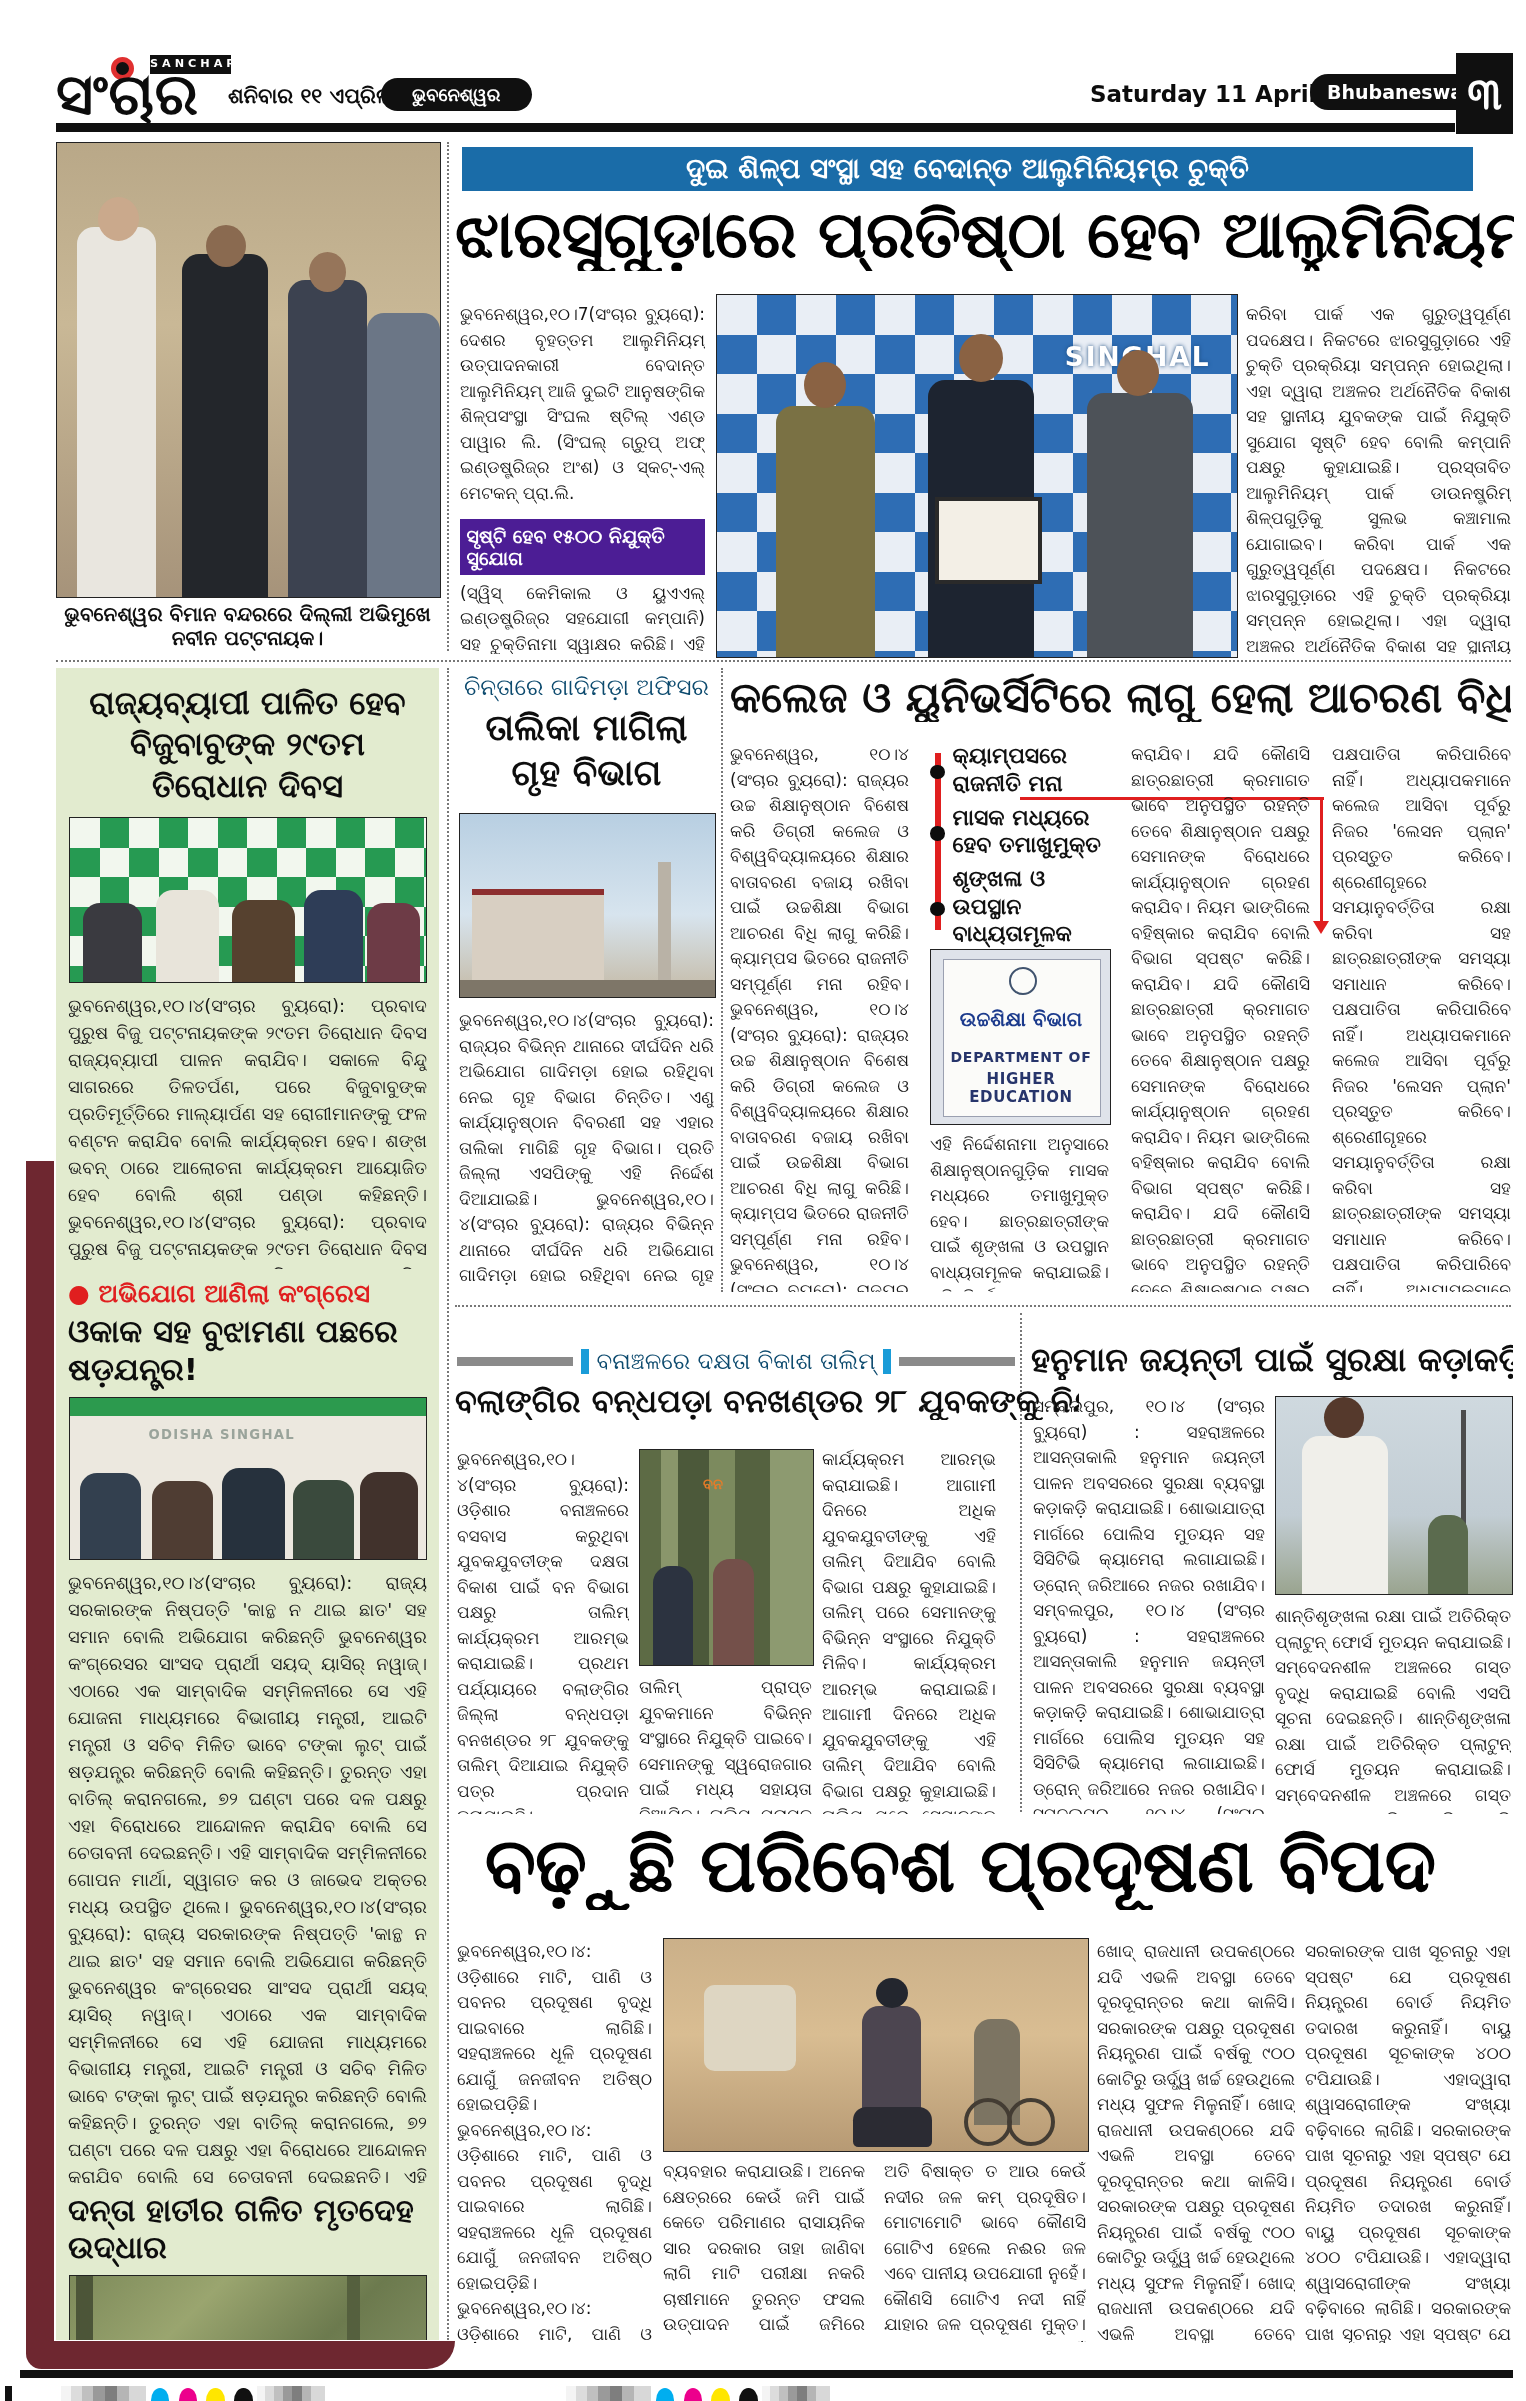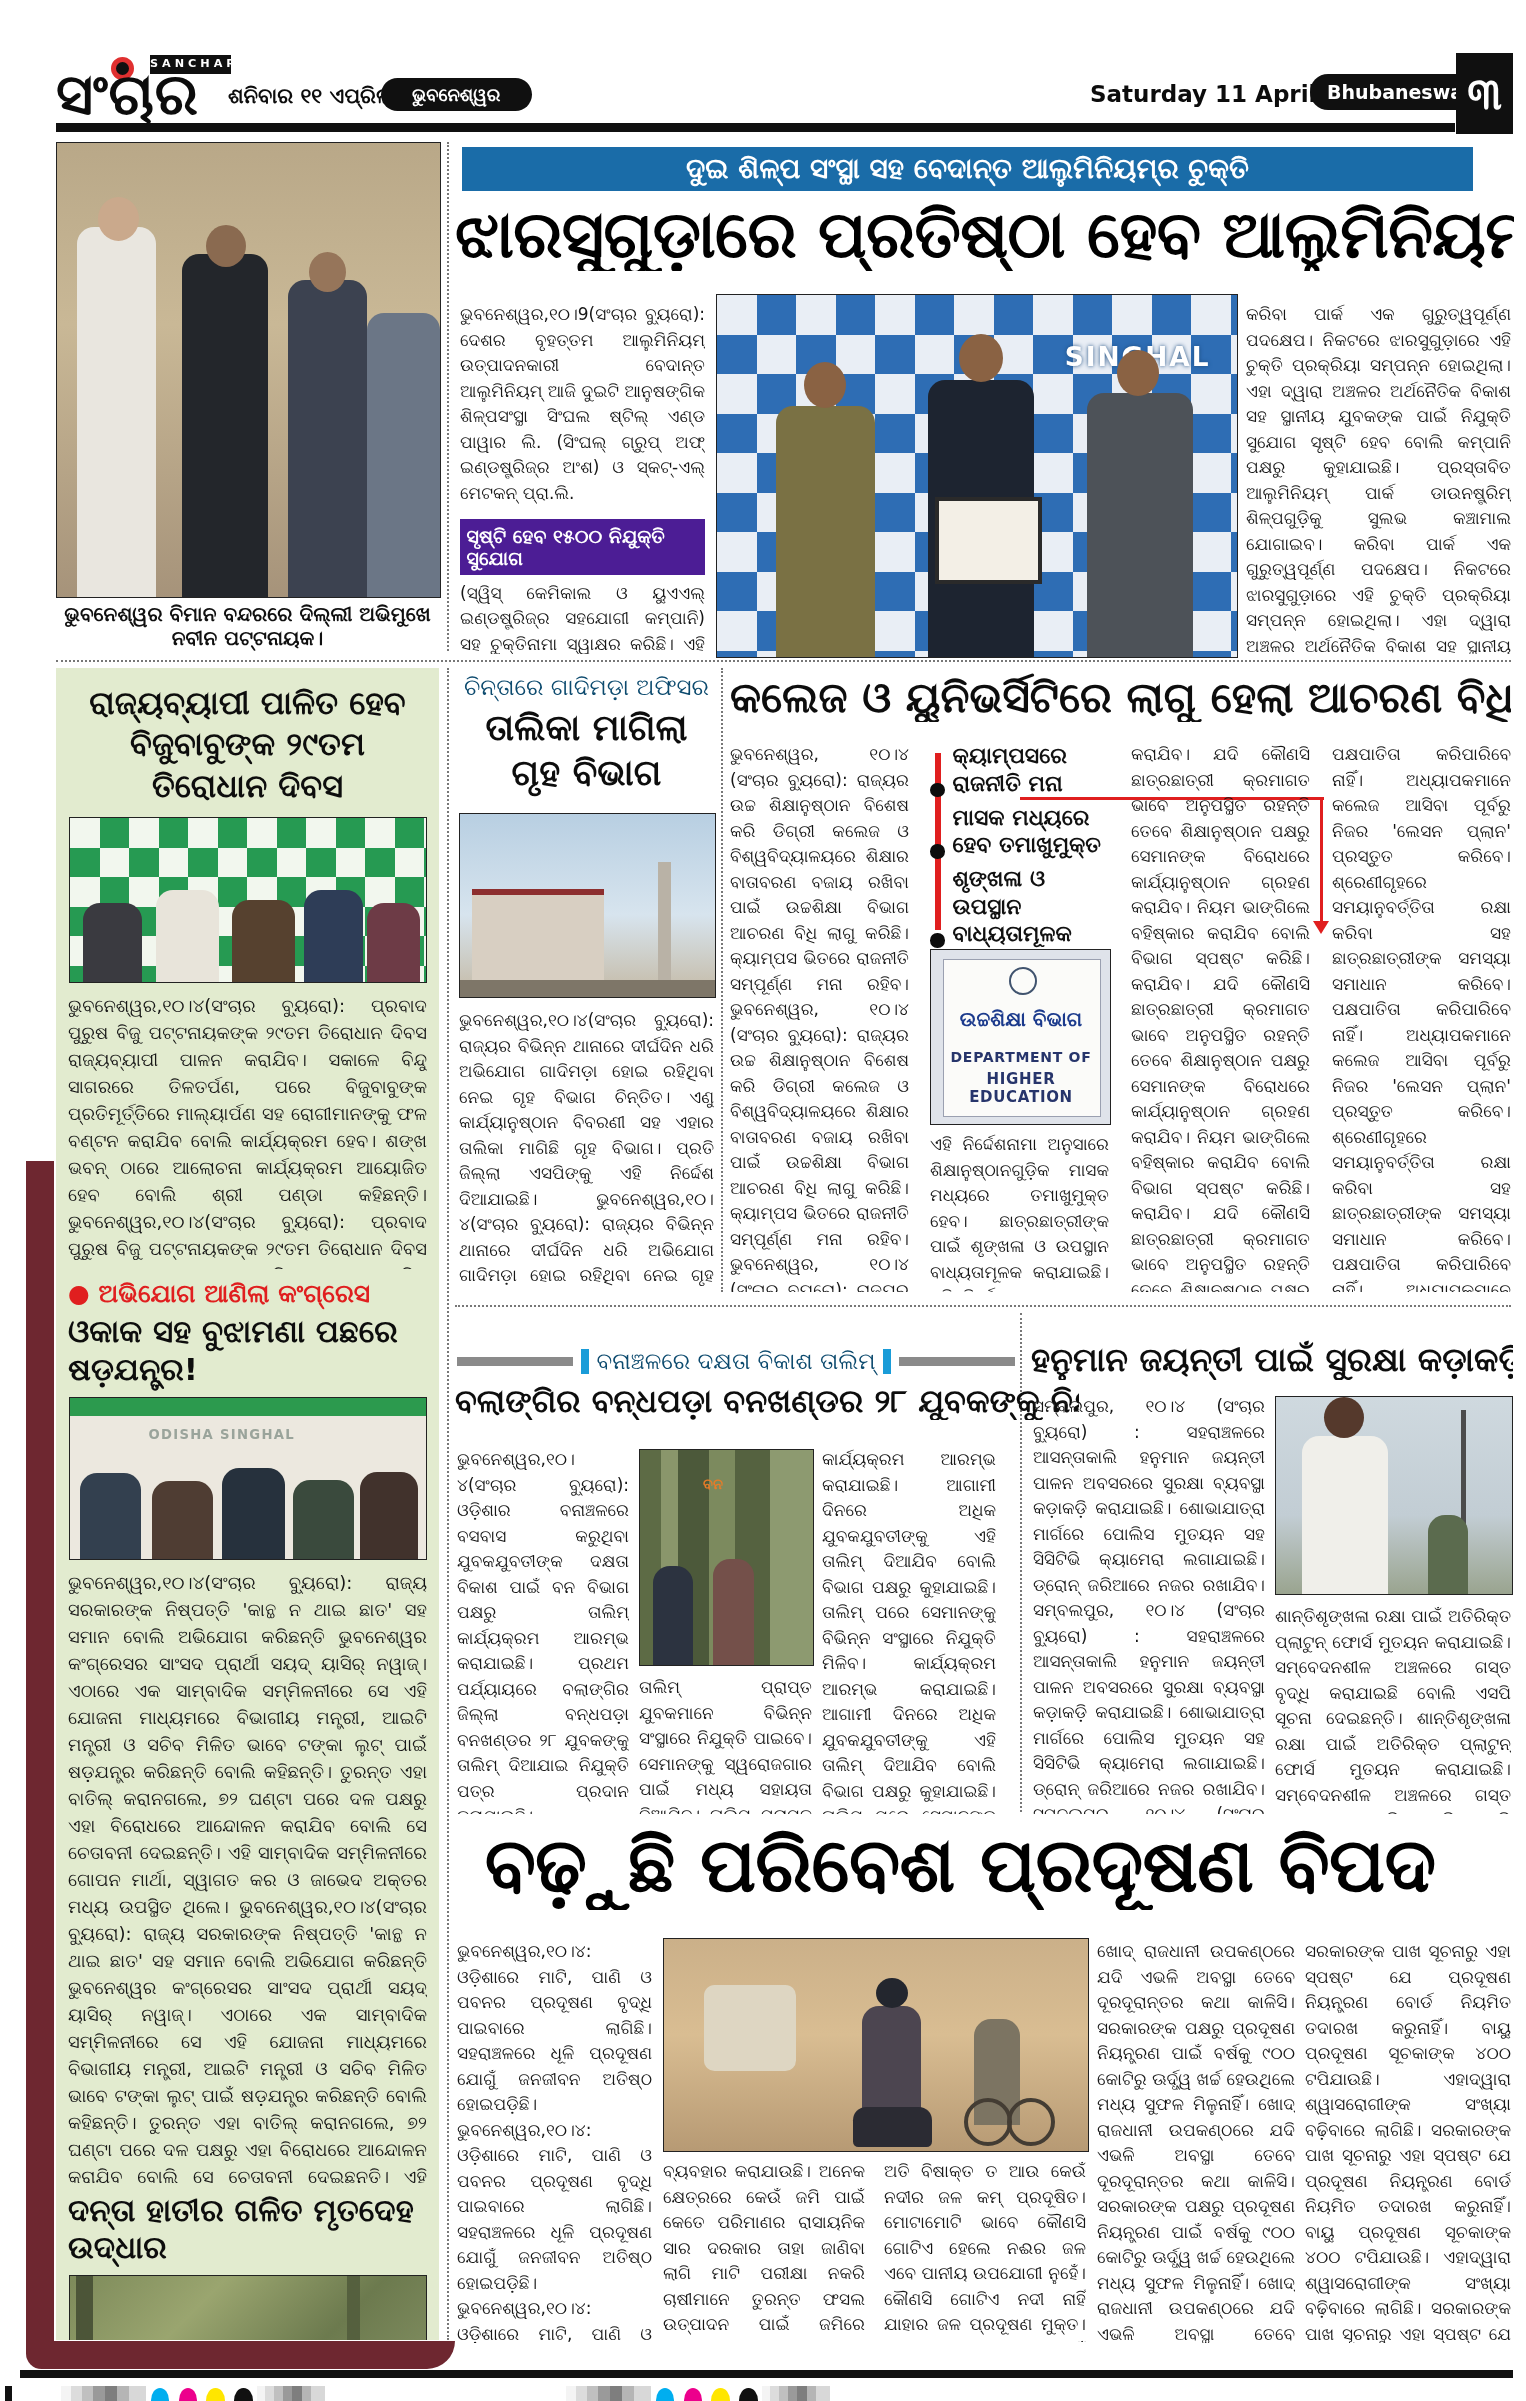--- a/index.html
+++ b/index.html
@@ -12,21 +12,21 @@
   .photo{position:absolute;overflow:hidden;border:1.3px solid #222;background:#cbb79a}
   .photo-rel{position:relative;overflow:hidden;border:1.3px solid #222;background:#cbb79a}
   .dot-h{position:absolute;border-top:2px dotted #777;height:0}
   .dot-v{position:absolute;border-left:2px dotted #777;width:0}
   .pill{background:#101010;color:#fff;border-radius:18.5px;display:inline-block;text-align:center}
   .person{position:absolute;background:#3a3a40;border-radius:17px 17px 0 0}
   .head{position:absolute;background:#4a3a30;border-radius:50%}
   .hl-main{font-weight:800;color:#000;letter-spacing:-0.7px}
   .kick-red{color:#0c4a6e;font-weight:normal}
   .greencol{position:absolute;background:#e2ebcf;overflow:hidden;padding:10.6px 12px;box-sizing:border-box}
-  .bullet-row{display:flex;align-items:flex-end;margin-bottom:6.6px;position:relative}
+  .bullet-row{display:flex;align-items:center;margin-bottom:6.6px;position:relative}
   .bdot{width:14.5px;height:14.5px;border-radius:50%;background:#0d0d0d;margin:5.3px 8px 0 0;flex:0 0 14.5px}
   .btext{font-size:22px;font-weight:bold;line-height:1.25;color:#111}
   .gbar{flex:1;height:9.2px;background:#8a8a8a}
   .btick{width:8px;height:25px;background:#1a9cd8;margin:0 8px;flex:0 0 8px}
   .checker-blue{background-image:
     linear-gradient(45deg,#2e6db4 25%,transparent 25%,transparent 75%,#2e6db4 75%),
     linear-gradient(45deg,#2e6db4 25%,transparent 25%,transparent 75%,#2e6db4 75%);
     background-color:#e9eef5;background-position:0 0,40px 40px;background-size:79px 79px}
   .checker-green{background-image:
     linear-gradient(45deg,#269a52 25%,transparent 25%,transparent 75%,#269a52 75%),
@@ -75,21 +75,21 @@
   <div class="abs b ctr" style="left:56px;top:602px;width:383px;font-size:20px;color:#101010">ଭୁବନେଶ୍ୱର ବିମାନ ବନ୍ଦରରେ ଦିଲ୍ଲୀ ଅଭିମୁଖେ ନବୀନ ପଟ୍ଟନାୟକ।</div>
 
   <div class="dot-v" style="left:447px;top:142px;height:509px"></div>
 
   <div class="abs ctr" style="left:462px;top:147px;width:1011px;height:44px;background:#1a6ca8;color:#fff;font-size:28px;font-weight:bold;line-height:44px">
     <span>ଦୁଇ ଶିଳ୍ପ ସଂସ୍ଥା ସହ ବେଦାନ୍ତ ଆଲୁମିନିୟମ୍‌ର ଚୁକ୍ତି</span>
   </div>
   <div class="abs ctr hl-main" style="left:455px;top:199px;width:1059px;font-size:65px;line-height:1.1;white-space:nowrap;overflow:hidden">ଝାରସୁଗୁଡ଼ାରେ ପ୍ରତିଷ୍ଠା ହେବ ଆଲୁମିନିୟମ୍ ପାର୍କ</div>
 
   <div class="abs" style="left:460px;top:302px;width:245px;height:352px;overflow:hidden">
-    <div class="jt" style="font-size:17px;height:212px">ଭୁବନେଶ୍ୱର,୧୦।9(ସଂଚାର ବ୍ୟୁରୋ): ଦେଶର ବୃହତ୍ତମ ଆଲୁମିନିୟମ୍ ଉତ୍ପାଦନକାରୀ ବେଦାନ୍ତ ଆଲୁମିନିୟମ୍ ଆଜି ଦୁଇଟି ଆନୁଷଙ୍ଗିକ ଶିଳ୍ପସଂସ୍ଥା ସିଂଘଲ ଷ୍ଟିଲ୍ ଏଣ୍ଡ ପାୱାର ଲି. (ସିଂଘଲ୍ ଗ୍ରୁପ୍ ଅଫ୍ ଇଣ୍ଡଷ୍ଟ୍ରିଜ୍‌ର ଅଂଶ) ଓ ସ୍କଟ୍-ଏଲ୍ ମେଟକନ୍ ପ୍ରା.ଲି.</div>
+    <div class="jt" style="font-size:17px;height:212px">ଭୁବନେଶ୍ୱର,୧୦।7(ସଂଚାର ବ୍ୟୁରୋ): ଦେଶର ବୃହତ୍ତମ ଆଲୁମିନିୟମ୍ ଉତ୍ପାଦନକାରୀ ବେଦାନ୍ତ ଆଲୁମିନିୟମ୍ ଆଜି ଦୁଇଟି ଆନୁଷଙ୍ଗିକ ଶିଳ୍ପସଂସ୍ଥା ସିଂଘଲ ଷ୍ଟିଲ୍ ଏଣ୍ଡ ପାୱାର ଲି. (ସିଂଘଲ୍ ଗ୍ରୁପ୍ ଅଫ୍ ଇଣ୍ଡଷ୍ଟ୍ରିଜ୍‌ର ଅଂଶ) ଓ ସ୍କଟ୍-ଏଲ୍ ମେଟକନ୍ ପ୍ରା.ଲି.</div>
     <div style="background:#4c1d95;color:#fff;font-size:19px;font-weight:bold;padding:5.3px 6.6px;margin:5.3px 0;line-height:1.2">
       <span>ସୃଷ୍ଟି ହେବ ୧୫୦୦ ନିଯୁକ୍ତି ସୁଯୋଗ</span>
     </div>
     <div class="jt" style="font-size:17px;height:86px">(ସ୍ୱିସ୍ କେମିକାଲ ଓ ୟୁଏଏଲ୍ ଇଣ୍ଡଷ୍ଟ୍ରିଜ୍‌ର ସହଯୋଗୀ କମ୍ପାନି) ସହ ଚୁକ୍ତିନାମା ସ୍ୱାକ୍ଷର କରିଛି। ଏହି ବୁଝାମଣା ଅନୁସାରେ ଉଭୟ କମ୍ପାନି ଝାରସୁଗୁଡ଼ାରେ ବେଦାନ୍ତର ଆଗାମୀ ଆଲୁମିନିୟମ୍ ପାର୍କ ପରିସରରେ ଆଧୁନିକ କାରଖାନା ସ୍ଥାପନ କରି ୫୦୦ କୋଟିରୁ ଊର୍ଦ୍ଧ୍ୱ ପୁଞ୍ଜି ନିବେଶ କରିବେ ଓ ପ୍ରାୟ ୧୫୦୦ ପ୍ରତ୍ୟକ୍ଷ ଓ ପରୋକ୍ଷ ନିଯୁକ୍ତି ସୁଯୋଗ ସୃଷ୍ଟି ହେବ।</div>
   </div>
 
   <div class="photo" style="left:716px;top:294px;width:520px;height:362px">
     <div class="abs checker-blue" style="left:0;top:0;width:520px;height:362px"></div>
     <div class="abs b" style="right:26.4px;top:46px;font-size:26.4px;color:#fff;letter-spacing:2px;text-shadow:0 0 4px #1c4c80">SINGHAL</div>
     <div class="person" style="left:59px;bottom:0;width:99px;height:251px;background:#7a7144"></div>

